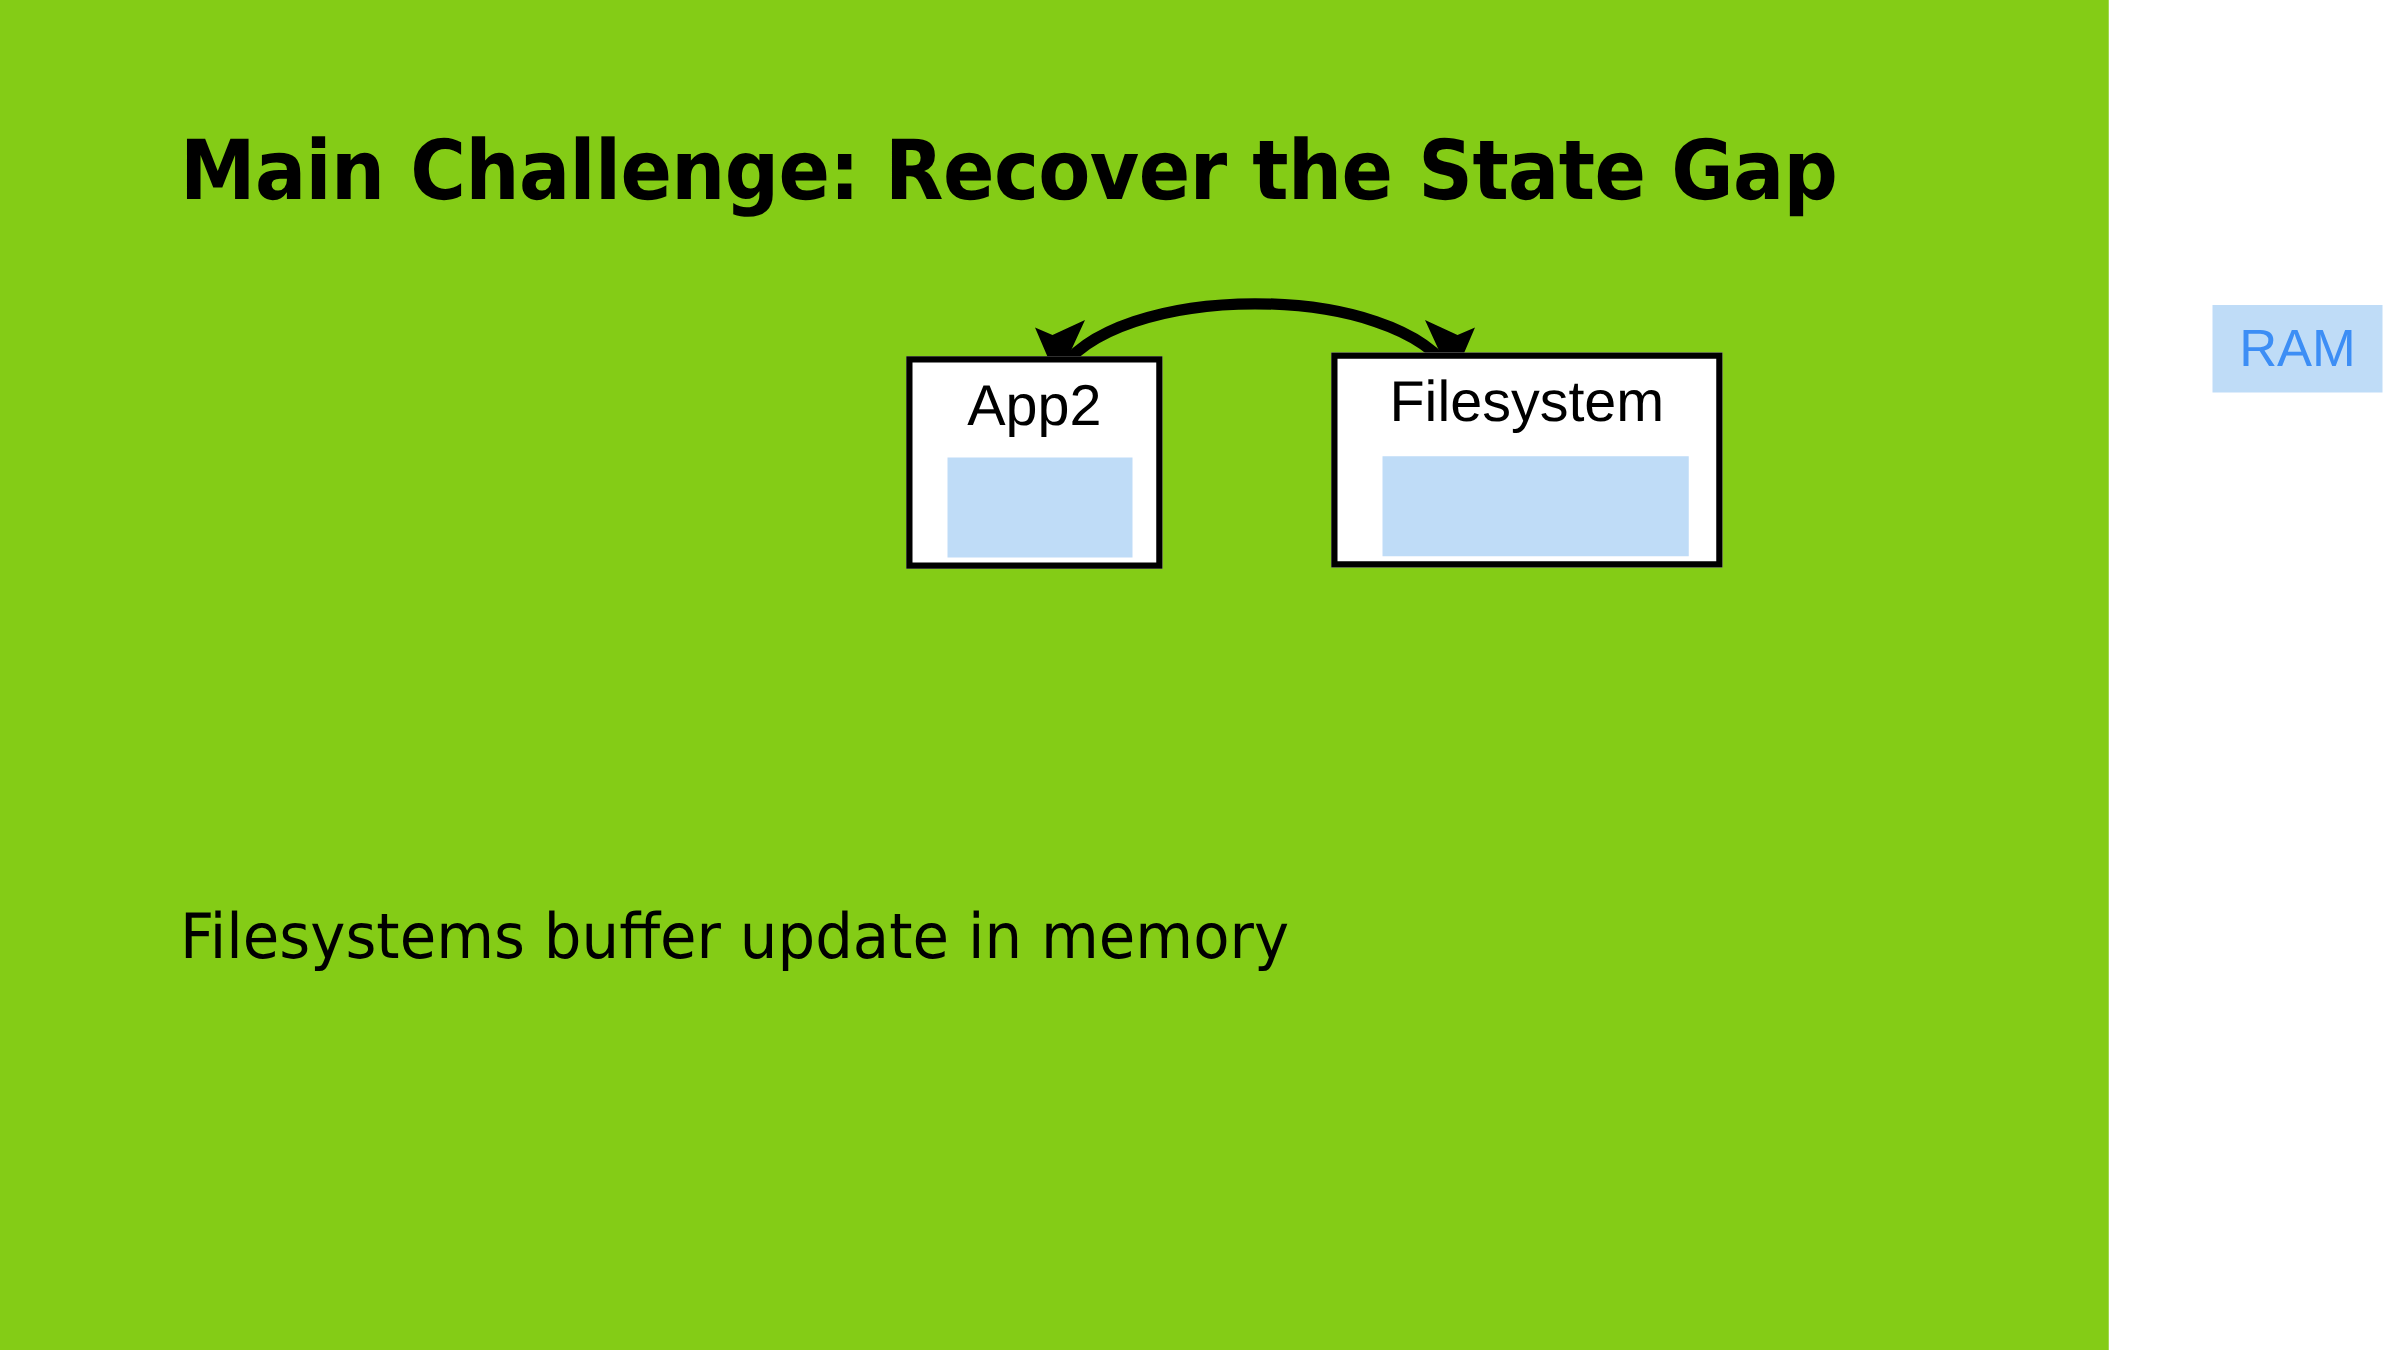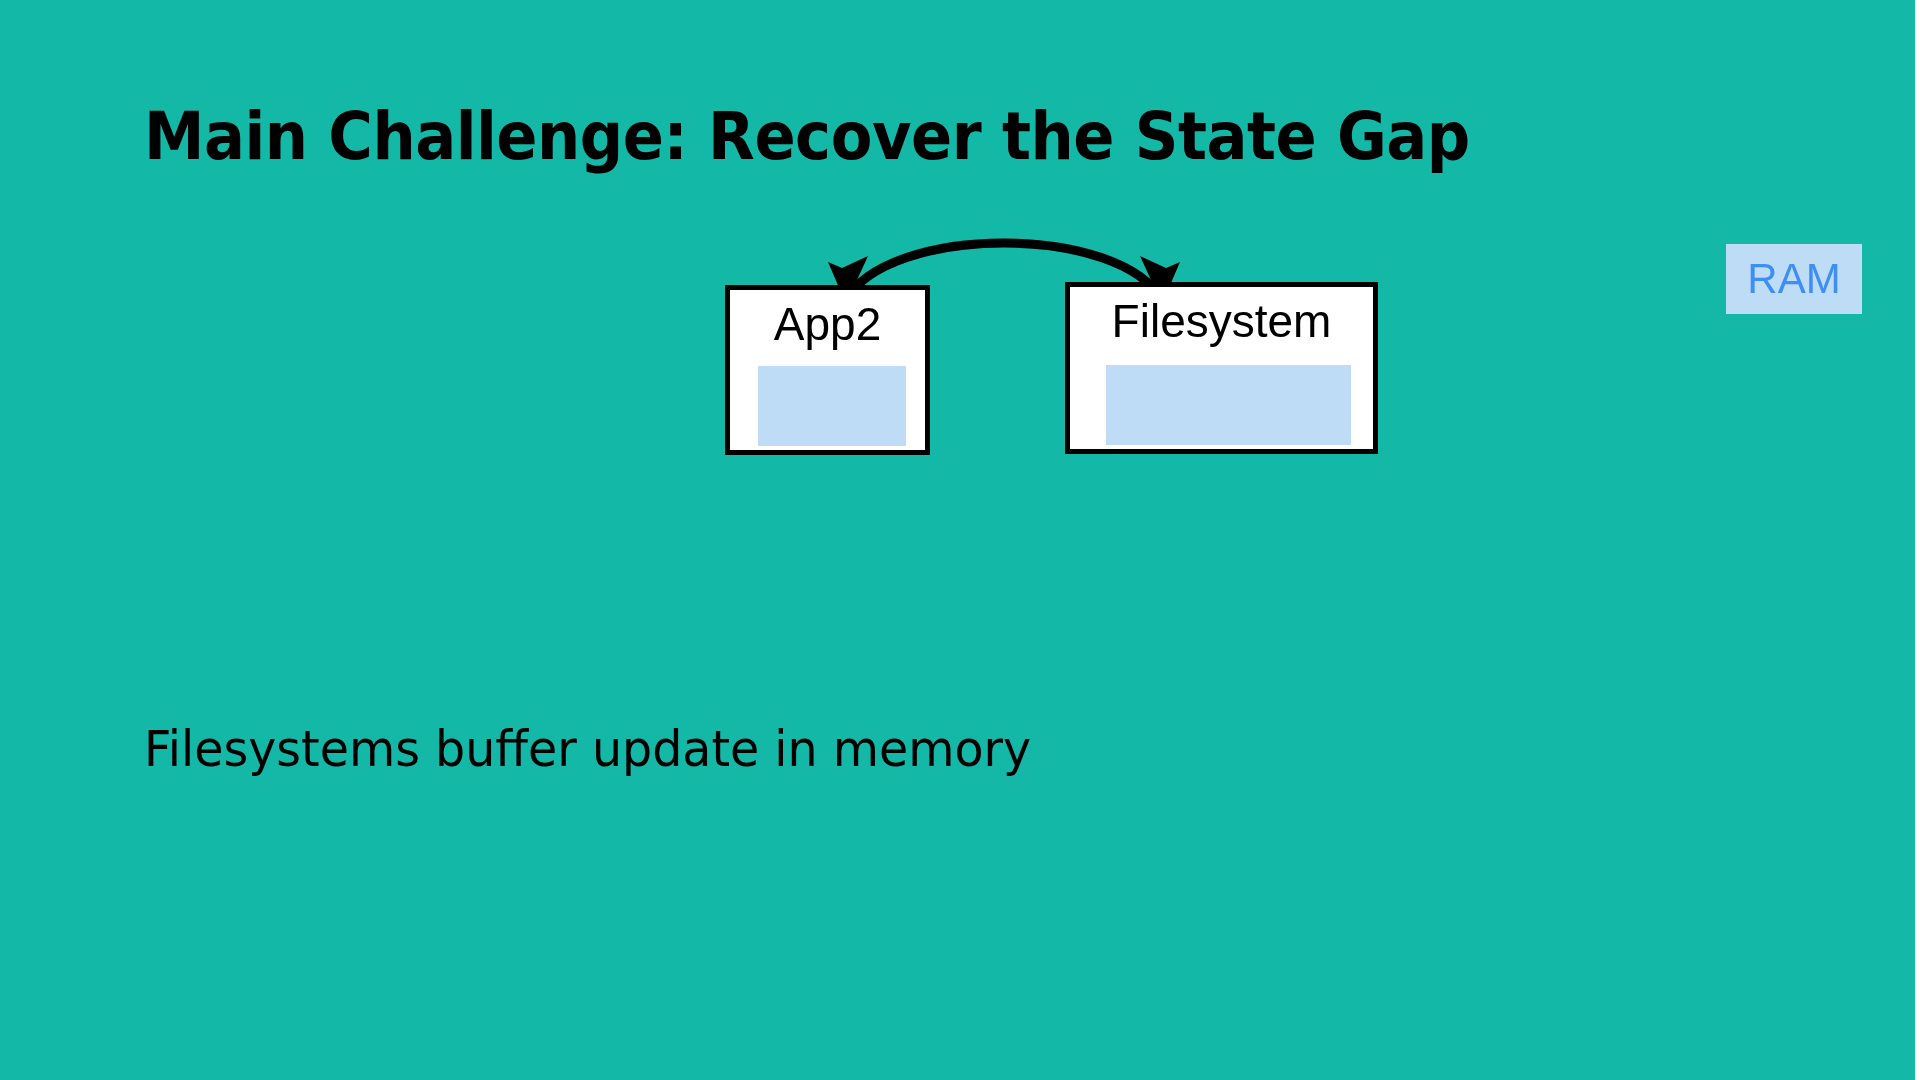--- a/index.html
+++ b/index.html
@@ -10,23 +10,24 @@
   body {
     width: 1920px;
     height: 1080px;
     overflow: hidden;
     font-family: "Liberation Sans", sans-serif;
     -webkit-font-smoothing: antialiased;
   }
 
   #slide {
     position: relative;
-    width: 1915px;
+    width: 1643px;
     height: 1080px;
-    background: #14b8a6;
+    background: #84cc16;
+    padding-left: 44px;
   }
 
   
   #slide-title {
     position: absolute;
     left: 144px;
     top: 104px;
     font-family: "DejaVu Sans", sans-serif;
     font-size: 66px;
     font-weight: 700;
@@ -114,20 +115,21 @@
   
   .tier-badge {
     position: absolute;
     display: flex;
     align-items: center;
     justify-content: center;
     font-family: "Liberation Sans", sans-serif;
     font-weight: 400;
     line-height: 1;
     white-space: nowrap;
+    margin-left: 44px;
   }
 
   #badge-disk {
     left: 1134px;
     top: 540px;
     width: 131px;
     height: 65px;
     background: #c9c9c9;
     color: #5e5e5e;
     font-size: 42px;

